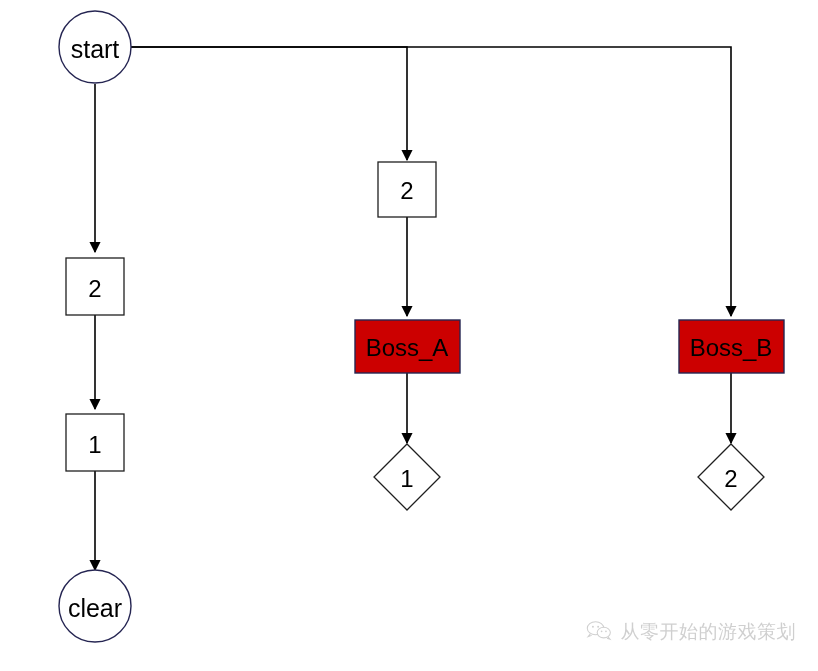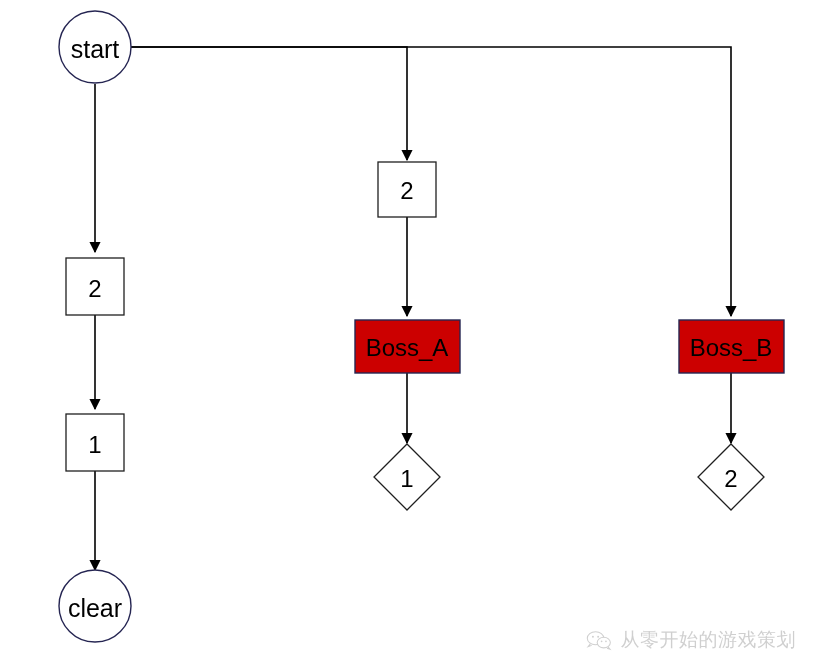--- a/index.html
+++ b/index.html
@@ -38,23 +38,23 @@
     stroke: #252552;
     stroke-width: 1.4px;
   }
   .shape-stroke-thin {
     stroke: #1f1f1f;
     stroke-width: 1.3px;
   }
   .watermark {
     position: absolute;
     right: 22px;
-    bottom: 18px;
+    bottom: 26px;
     display: flex;
-    align-items: center;
+    align-items: flex-start;
     gap: 9px;
     opacity: 0.42;
     user-select: none;
     margin-top: 17px;
   }
   .watermark-text {
     font-family: "Liberation Sans", sans-serif;
     font-size: 19px;
     color: #8f8f8f;
     letter-spacing: 0.5px;

